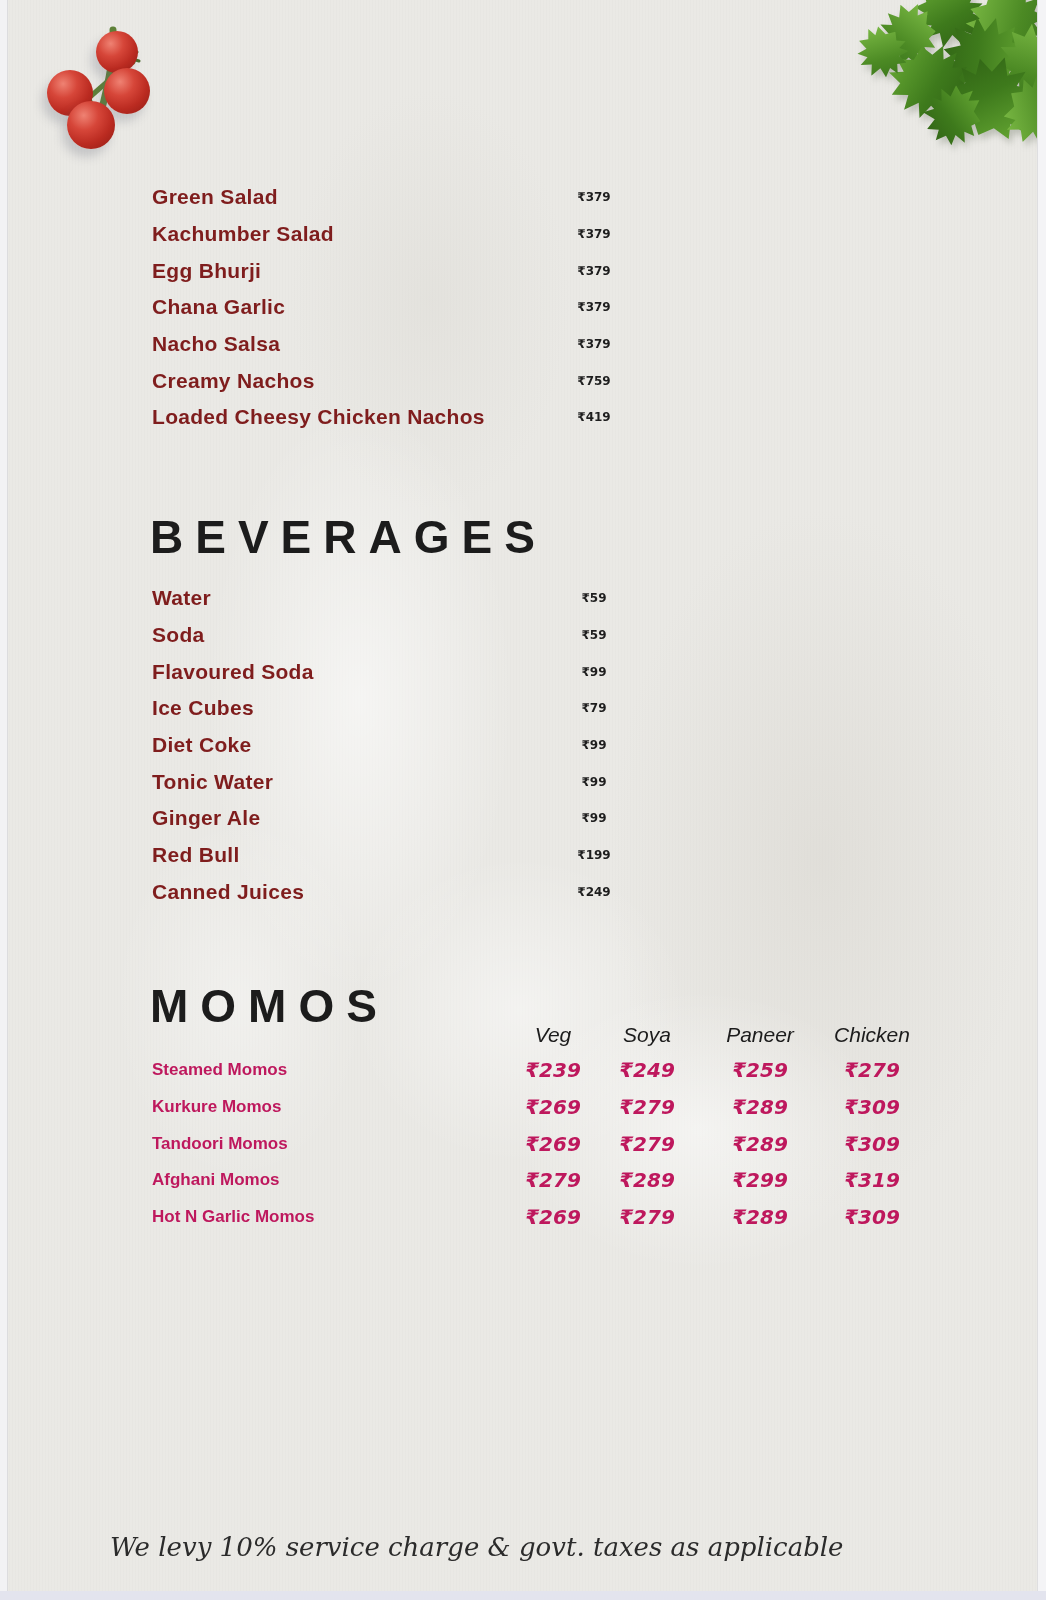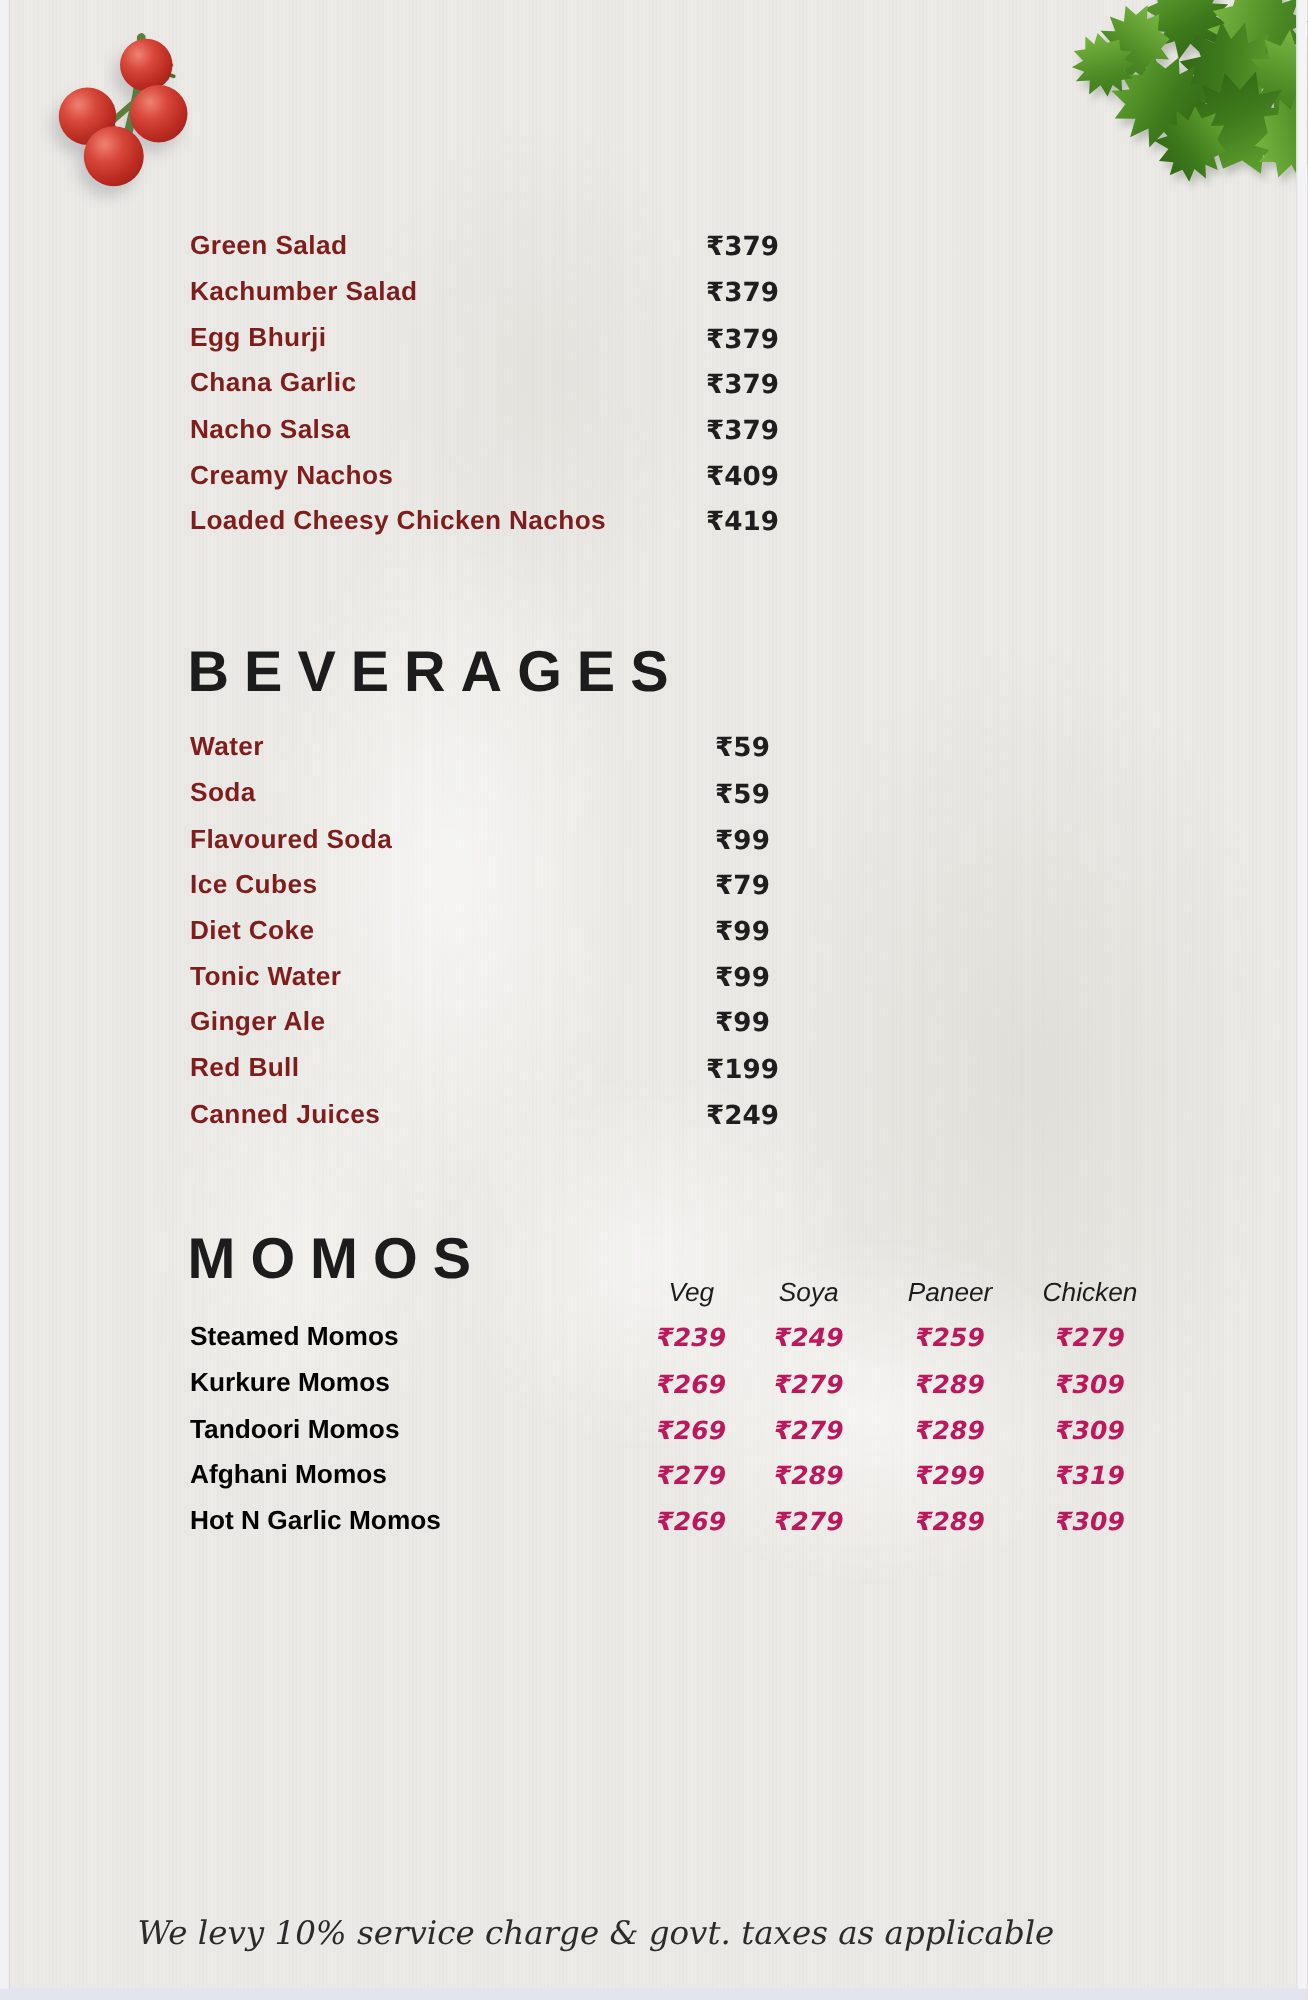--- a/index.html
+++ b/index.html
@@ -17,28 +17,28 @@
   .edge-left{position:absolute;left:0;top:0;width:7px;height:100%;background:#f2f2f4;border-right:1px solid #dcdcde;}
   .edge-right{position:absolute;right:0;top:0;width:8px;height:100%;background:#f4f4f6;border-left:1px solid #dedee0;}
   .edge-bottom{position:absolute;left:0;bottom:0;width:100%;height:9px;background:#e3e4ee;}
 
   .section-title{position:absolute;font-size:46px;font-weight:700;letter-spacing:12px;color:#1c1c1c;line-height:1;}
   .list{position:absolute;left:152px;width:565px;}
   .lrow{position:relative;height:36.7px;}
   .iname{position:absolute;left:0;top:50%;transform:translateY(-50%);font-size:21px;font-weight:700;color:#7f1d1d;letter-spacing:0.3px;white-space:nowrap;}
   .idetail{font-weight:400;font-size:20px;}
   .iprice{position:absolute;left:400px;top:50%;transform:translateY(-50%);width:84px;text-align:center;
-    font-family:"DejaVu Sans",sans-serif;font-size:21px;font-weight:700;color:#1e1e1e;white-space:nowrap;}
+    font-family:"DejaVu Sans",sans-serif;font-size:12px;font-weight:700;color:#1e1e1e;white-space:nowrap;}
 
   .momos-table{position:absolute;left:152px;top:1018px;width:790px;}
   .mheader{position:relative;height:34px;}
   .mhcol{position:absolute;top:50%;transform:translateY(-50%);width:110px;text-align:center;
     font-style:italic;font-size:21px;color:#1c1c1c;}
   .mrow{position:relative;height:36.7px;}
-  .mname{position:absolute;left:0;top:50%;transform:translateY(-50%);font-size:21px;font-weight:700;color:#000000;white-space:nowrap;}
+  .mname{position:absolute;left:0;top:50%;transform:translateY(-50%);font-size:17px;font-weight:700;color:#be185d;white-space:nowrap;}
   .mprice{position:absolute;top:50%;transform:translateY(-50%);width:110px;text-align:center;
     font-family:"DejaVu Sans",sans-serif;font-style:italic;font-size:20px;font-weight:700;color:#be185d;}
   .c1{left:346px}.c2{left:440px}.c3{left:553px}.c4{left:665px}
 
   .footer-note{position:absolute;left:110px;top:1532px;width:700px;text-align:center;
     font-family:"DejaVu Serif",serif;font-style:italic;font-size:26px;color:#2b2b2b;white-space:nowrap;}
 
   
   .tomato{position:absolute;border-radius:50%;
     background:radial-gradient(circle at 35% 30%, #ef8273 0%, #d64639 32%, #bb2b21 62%, #8e1b14 100%);
@@ -161,21 +161,21 @@
     <div class="lrow">
       <span class="iname">Chana Garlic</span>
       <span class="iprice">₹379</span>
     </div>
     <div class="lrow">
       <span class="iname">Nacho Salsa</span>
       <span class="iprice">₹379</span>
     </div>
     <div class="lrow">
       <span class="iname">Creamy Nachos</span>
-      <span class="iprice">₹409</span>
+      <span class="iprice">₹759</span>
     </div>
     <div class="lrow">
       <span class="iname">Loaded Cheesy Chicken Nachos</span>
       <span class="iprice">₹419</span>
     </div>
   </div>
 
   <div class="section-title" style="left:150px;top:514px;">BEVERAGES</div>
   <div class="list" style="top:580px;">
     <div class="lrow">

